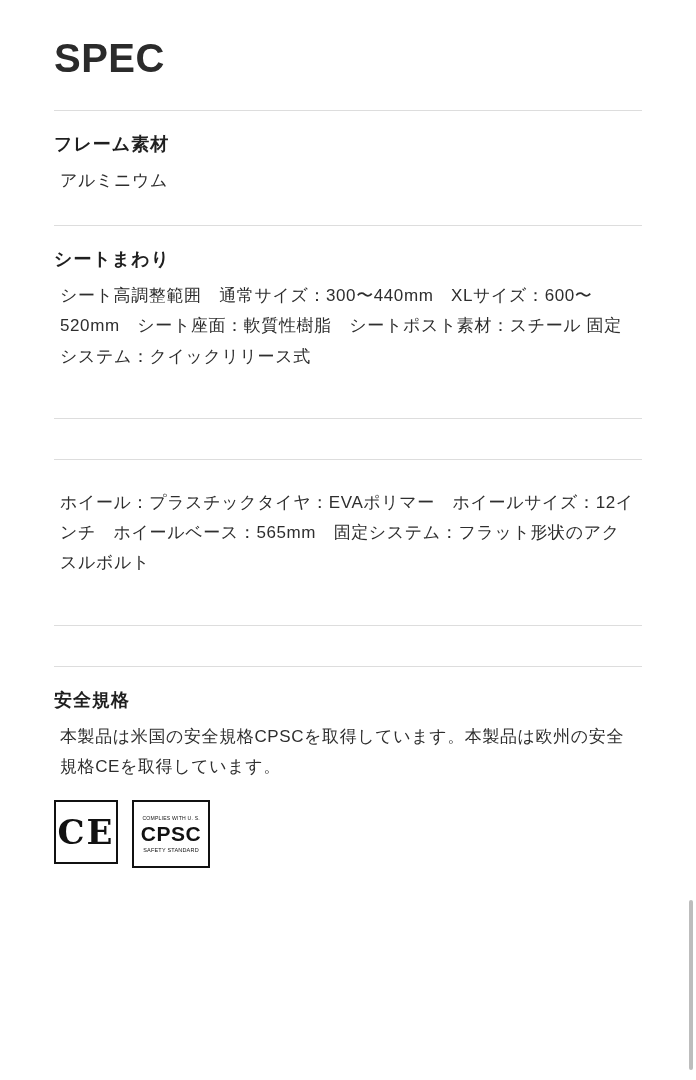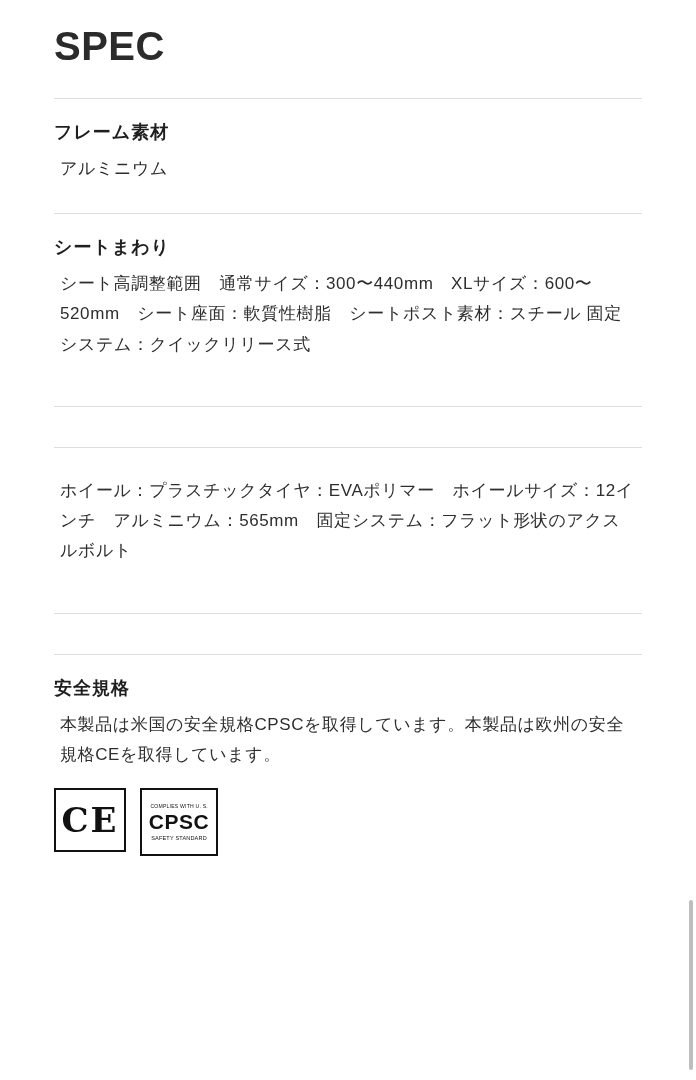--- a/index.html
+++ b/index.html
@@ -11,21 +11,21 @@
     width: 696px;
     height: 1080px;
     position: relative;
     overflow: hidden;
     font-family: "Liberation Sans", "DejaVu Sans", sans-serif;
     color: #222222;
   }
   .page {
     position: absolute;
     inset: 0;
-    padding: 0 54px;
+    padding: 12px 54px;
     box-sizing: border-box;
     border-radius: 29px;
   }
   .spec-title {
     font-size: 40px;
     font-weight: bold;
     letter-spacing: 0.5px;
     color: #2b2b2b;
     margin: 22px 0 0 0;
     line-height: 1.2;
@@ -61,21 +61,21 @@
     display: flex;
     align-items: flex-start;
     gap: 14px;
     margin-top: 18px;
   }
   .cert-box {
     border: 2px solid #111111;
     box-sizing: border-box;
   }
   .ce-box {
-    width: 72px;
+    width: 64px;
     height: 64px;
     display: flex;
     align-items: center;
     justify-content: center;
   }
   .ce-text {
     font-family: "DejaVu Serif", serif;
     font-size: 34px;
     font-weight: bold;
     letter-spacing: 2px;
@@ -146,21 +146,21 @@
   </div>
 
   <div class="section-gap"></div>
   <div class="divider"></div>
 
 
   <div class="section-gap"></div>
   <div class="divider"></div>
 
   <div class="section">
-    <p class="section-body">ホイール：プラスチックタイヤ：EVAポリマー　ホイールサイズ：12インチ　アルミニウム：565mm　固定システム：フラット形状のアクスルボルト</p>
+    <p class="section-body">ホイール：プラスチックタイヤ：EVAポリマー　ホイールサイズ：12インチ　ホイールベース：565mm　固定システム：フラット形状のアクスルボルト</p>
   </div>
 
   <div class="section-gap"></div>
   <div class="divider"></div>
 
 
   <div class="section-gap"></div>
   <div class="divider"></div>
 
   <div class="section">

